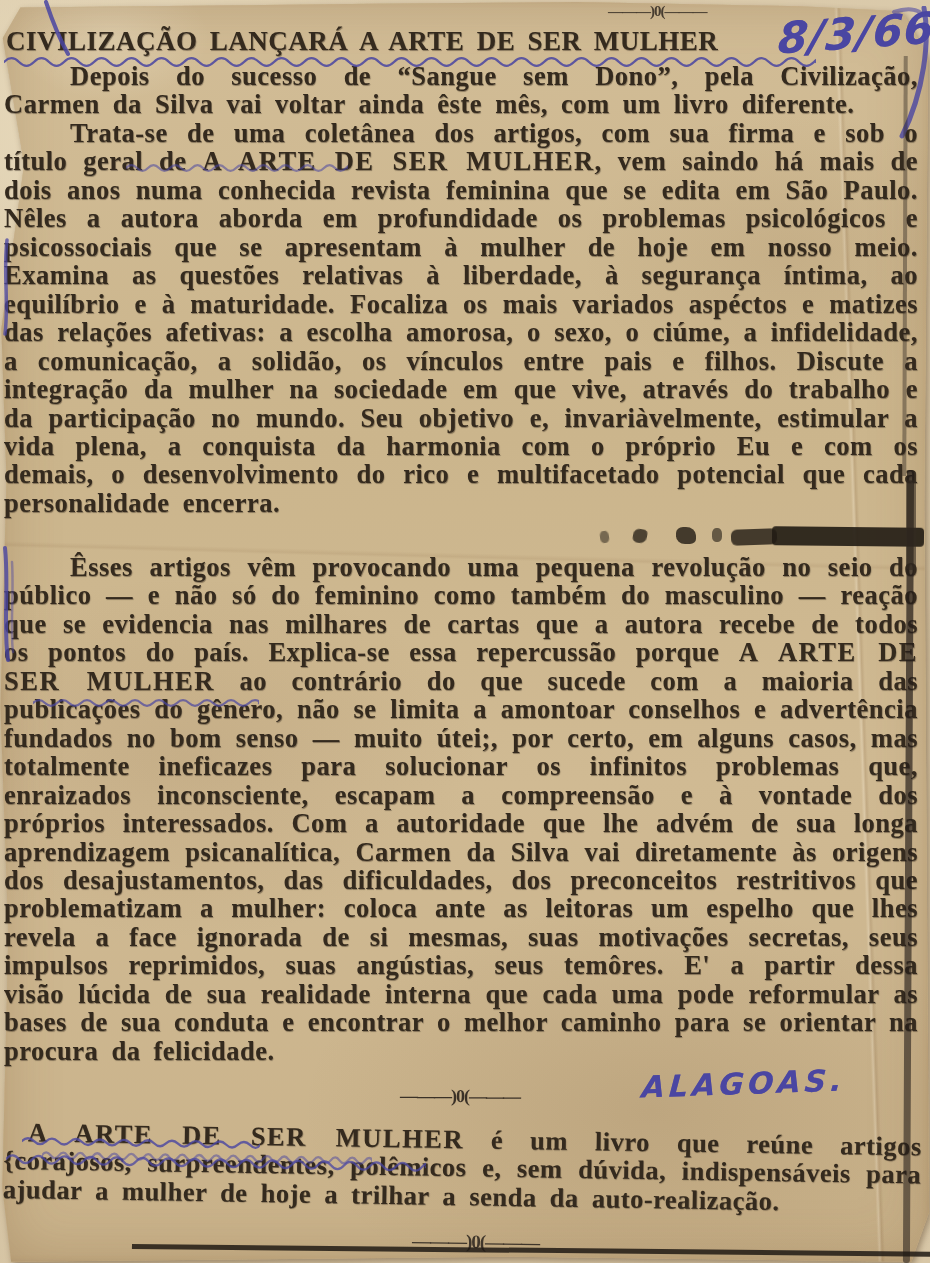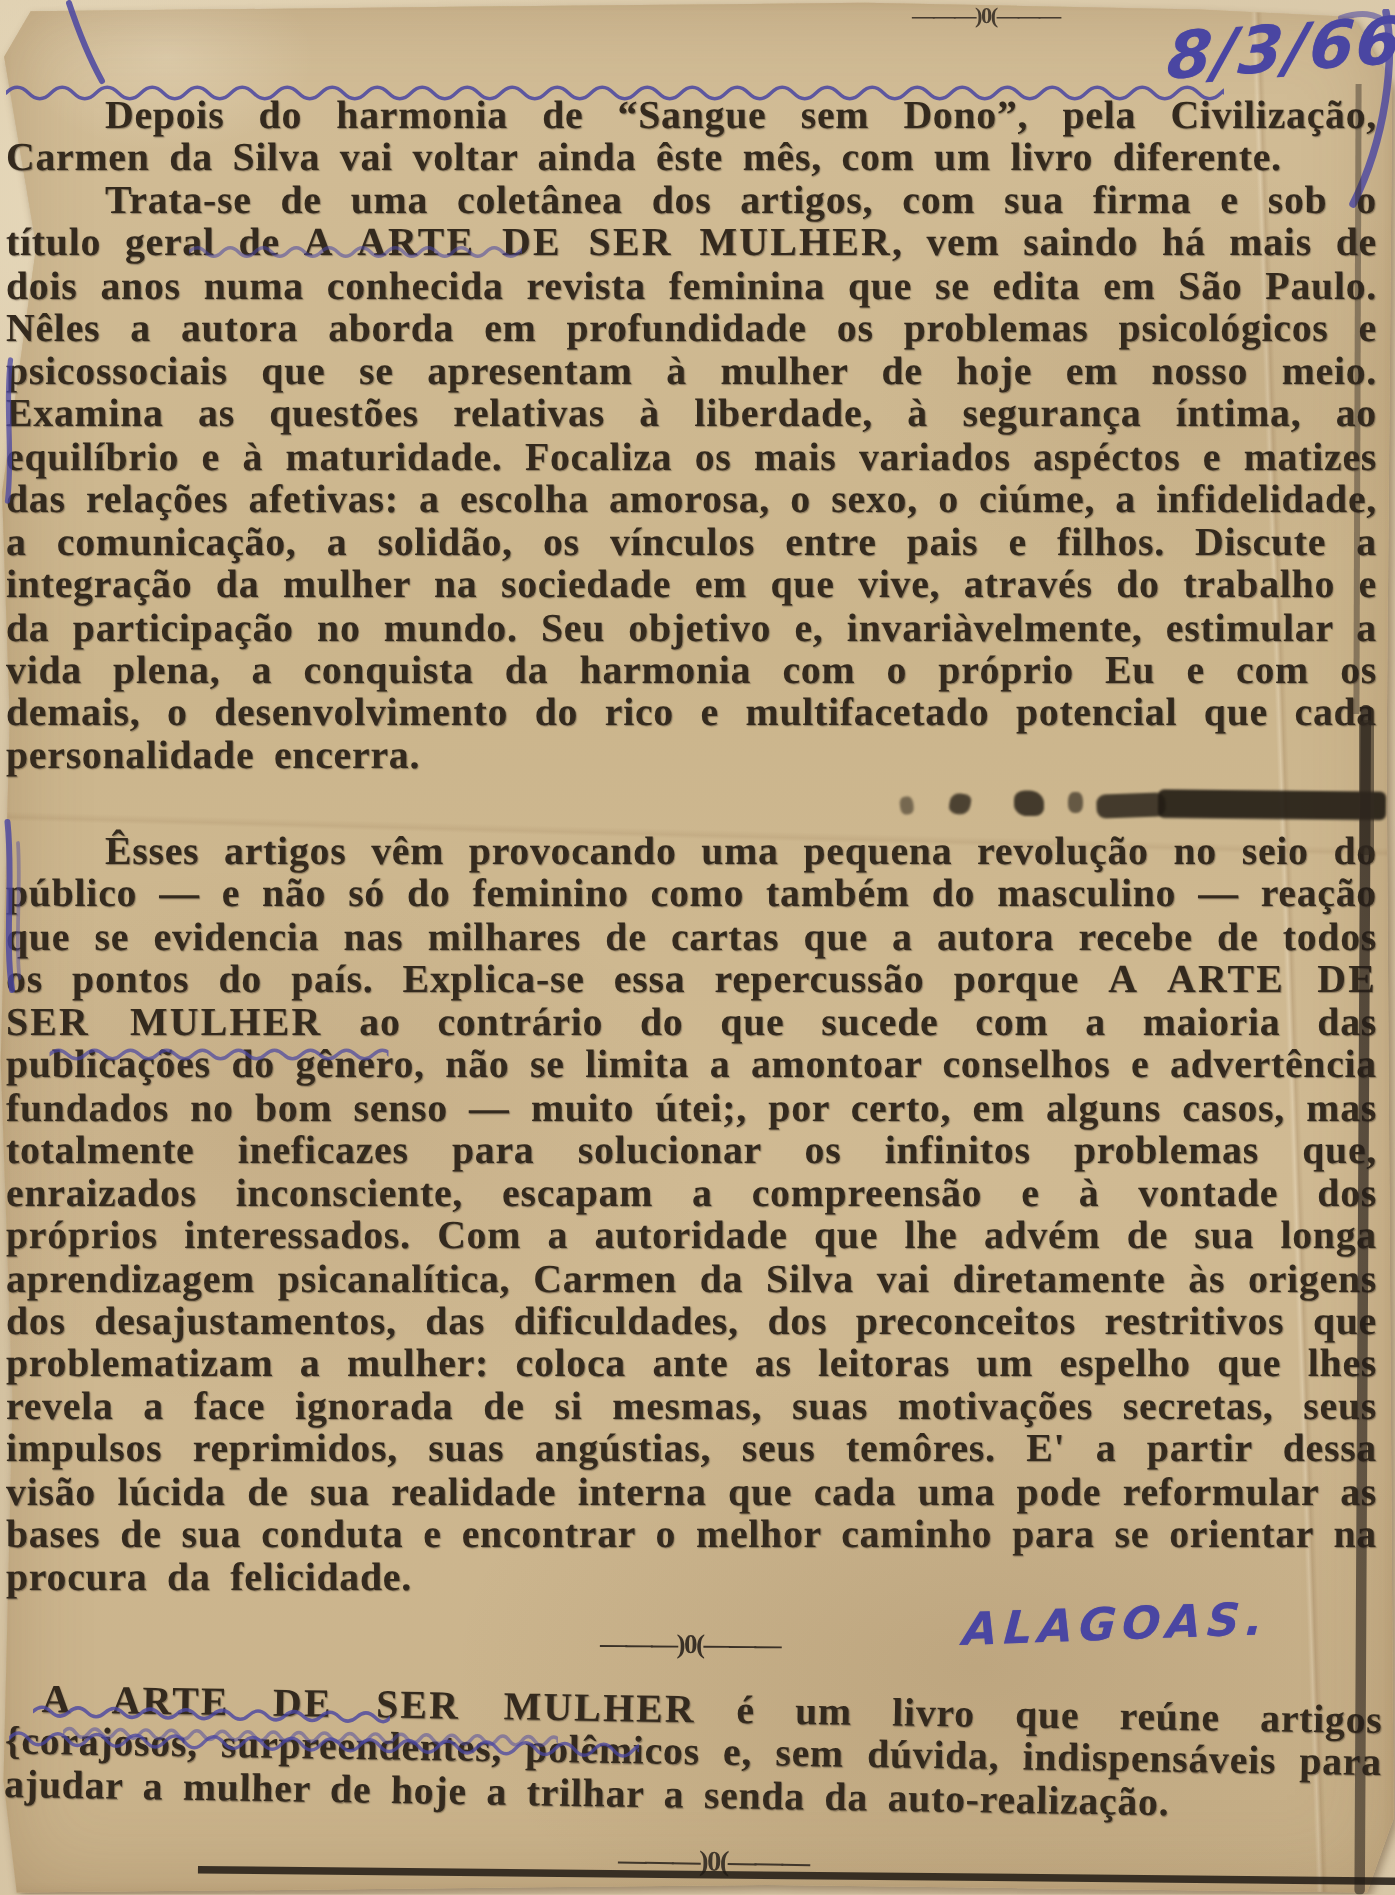--- a/index.html
+++ b/index.html
@@ -64,22 +64,23 @@
 <body>
 
 <div class="scan">
 
   <div class="clipping-wrap">
     <div class="clipping"></div>
   </div>
 
   <div class="ornament o-top">———)0(———</div>
 
+  <h1 class="headline print">CIVILIZAÇÃO LANÇARÁ A ARTE DE SER MULHER</h1>
 
-  <p class="para p1 print"><span>Depois do harmonia de “Sangue sem Dono”, pela Civilização, Carmen da Silva vai voltar ainda êste mês, com um livro diferente.</span></p>
+  <p class="para p1 print"><span>Depois do sucesso de “Sangue sem Dono”, pela Civilização, Carmen da Silva vai voltar ainda êste mês, com um livro diferente.</span></p>
 
   <p class="para p2 print"><span>Trata-se de uma coletânea dos artigos, com sua firma e sob o título geral de </span><span class="title-run">A ARTE DE SER MULHER</span><span>, vem saindo há mais de dois anos numa conhecida revista feminina que se edita em São Paulo. Nêles a autora aborda em profundidade os problemas psicológicos e psicossociais que se apresentam à mulher de hoje em nosso meio. Examina as questões relativas à liberdade, à segurança íntima, ao equilíbrio e à maturidade. Focaliza os mais variados aspéctos e matizes das relações afetivas: a escolha amorosa, o sexo, o ciúme, a infidelidade, a comunicação, a solidão, os vínculos entre pais e filhos. Discute a integração da mulher na sociedade em que vive, através do trabalho e da participação no mundo. Seu objetivo e, invariàvelmente, estimular a vida plena, a conquista da harmonia com o próprio Eu e com os demais, o desenvolvimento do rico e multifacetado potencial que cada personalidade encerra.</span></p>
 
   <p class="para p3 print"><span>Êsses artigos vêm provocando uma pequena revolução no seio do público — e não só do feminino como também do masculino — reação que se evidencia nas milhares de cartas que a autora recebe de todos os pontos do país. Explica-se essa repercussão porque </span><span class="title-run">A ARTE DE SER MULHER</span><span> ao contrário do que sucede com a maioria das publicações do gênero, não se limita a amontoar conselhos e advertência fundados no bom senso — muito útei;, por certo, em alguns casos, mas totalmente ineficazes para solucionar os infinitos problemas que, enraizados inconsciente, escapam a compreensão e à vontade dos próprios interessados. Com a autoridade que lhe advém de sua longa aprendizagem psicanalítica, Carmen da Silva vai diretamente às origens dos desajustamentos, das dificuldades, dos preconceitos restritivos que problematizam a mulher: coloca ante as leitoras um espelho que lhes revela a face ignorada de si mesmas, suas motivações secretas, seus impulsos reprimidos, suas angústias, seus temôres. E' a partir dessa visão lúcida de sua realidade interna que cada uma pode reformular as bases de sua conduta e encontrar o melhor caminho para se orientar na procura da felicidade.</span></p>
 
   <div class="ornament o-mid">———)0(———</div>
   <div class="handwriting location-note">ALAGOAS.</div>
 
   <p class="para p4 print"><span class="title-run">A ARTE DE SER MULHER</span><span> é um livro que reúne artigos {corajosos, surpreendentes, polêmicos e, sem dúvida, indispensáveis para ajudar a mulher de hoje a trilhar a senda da auto-realização.</span></p>
 

